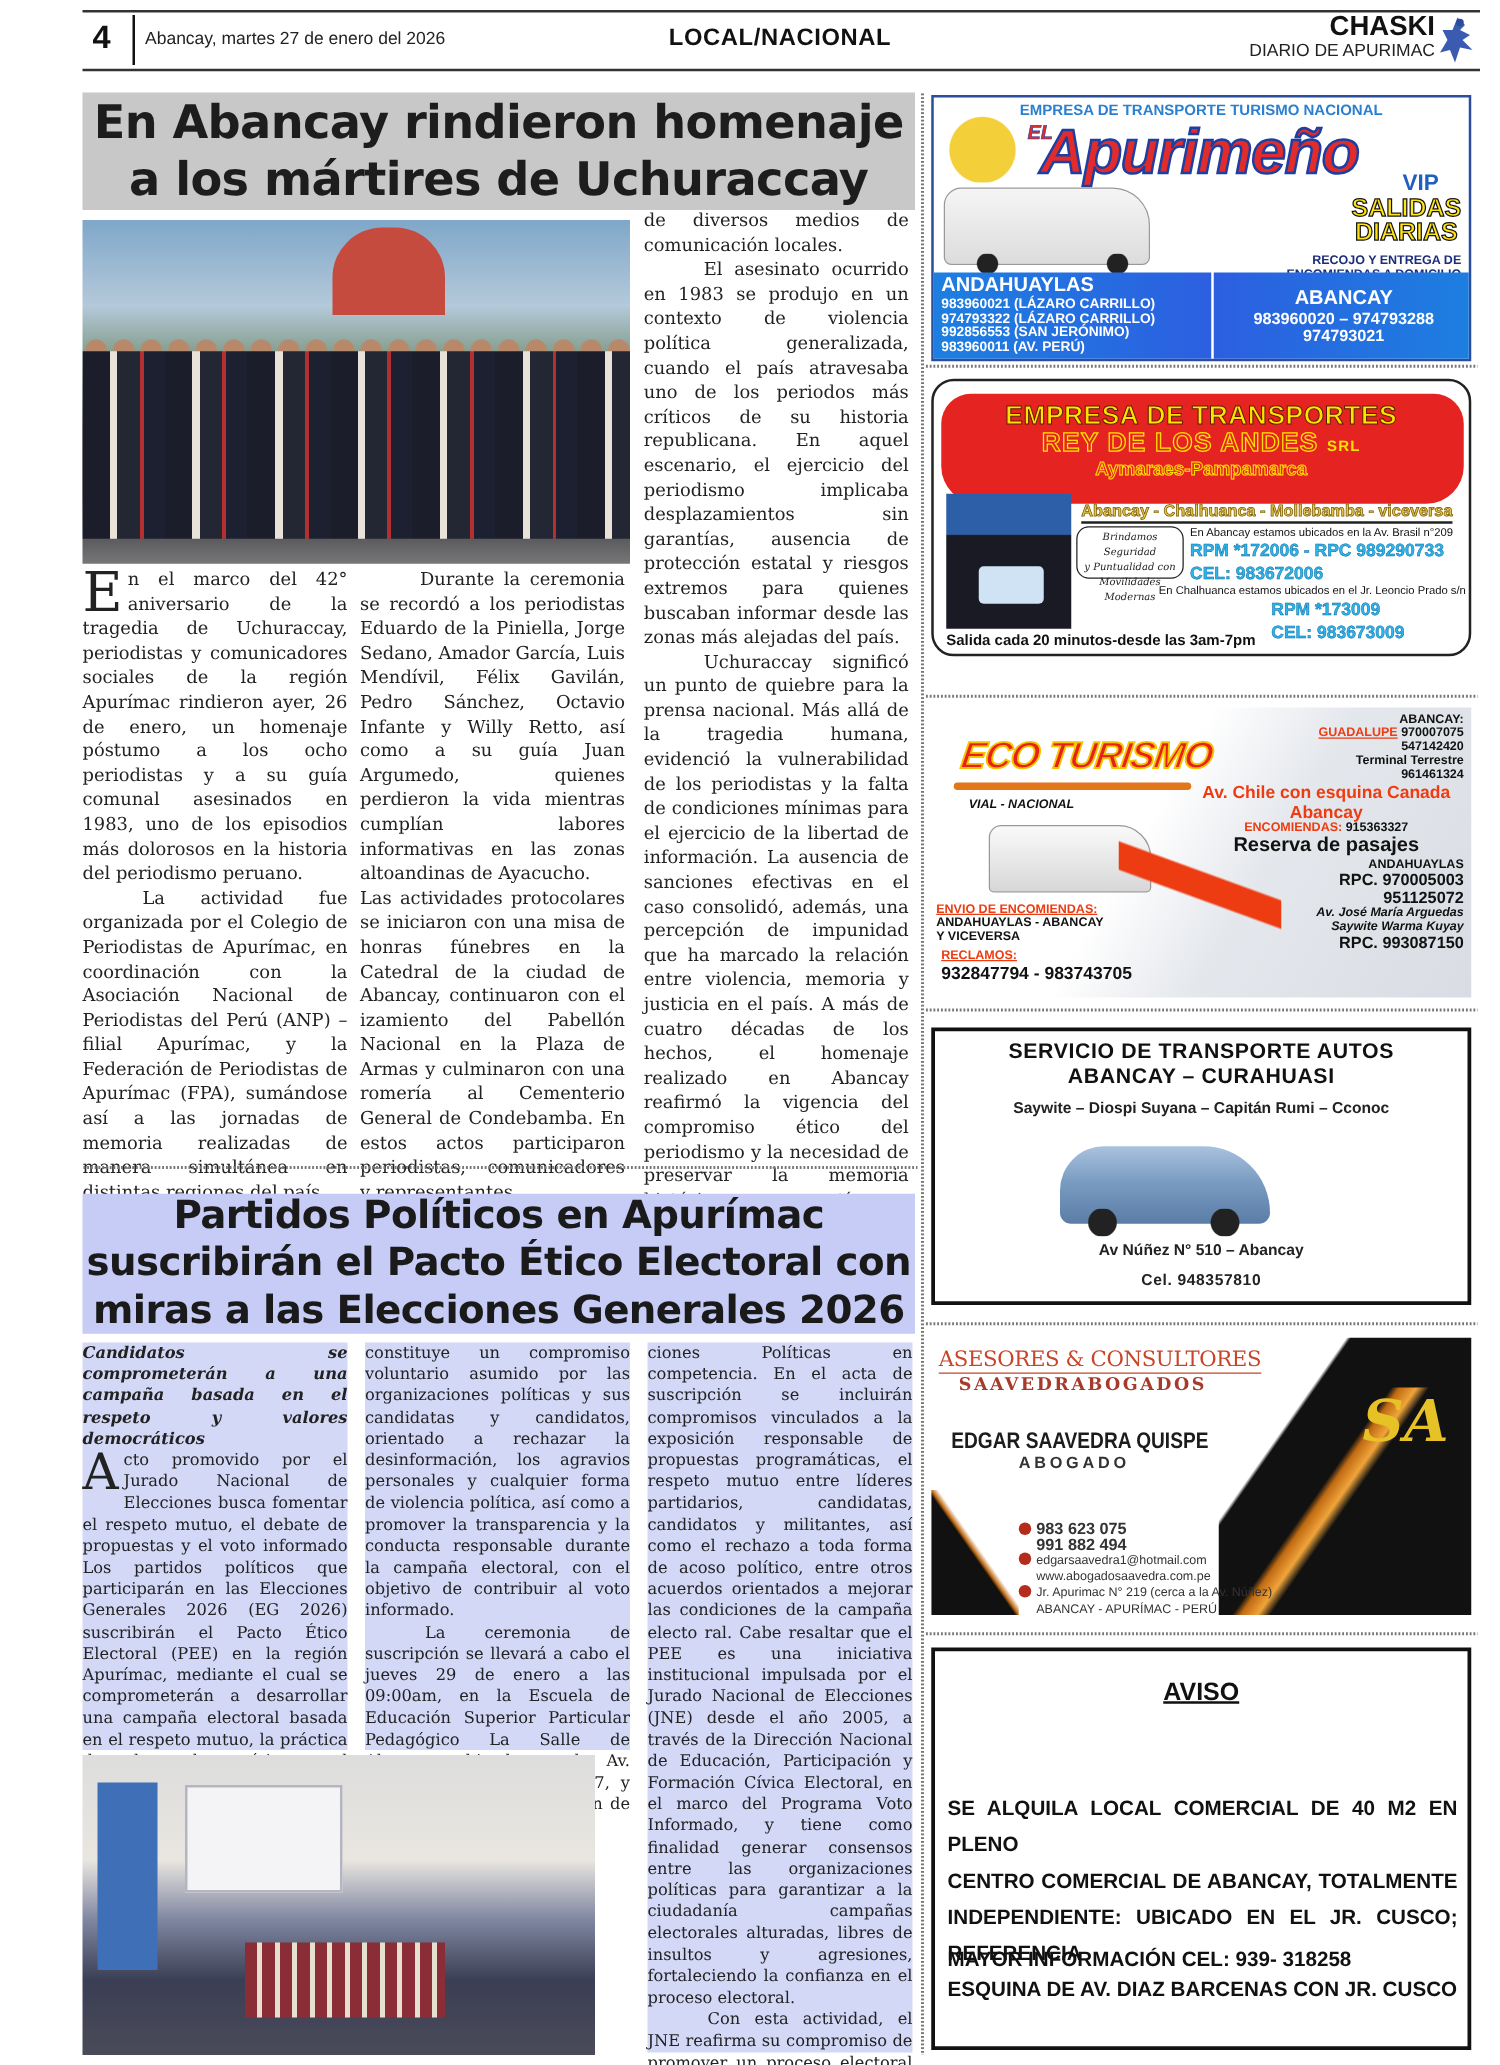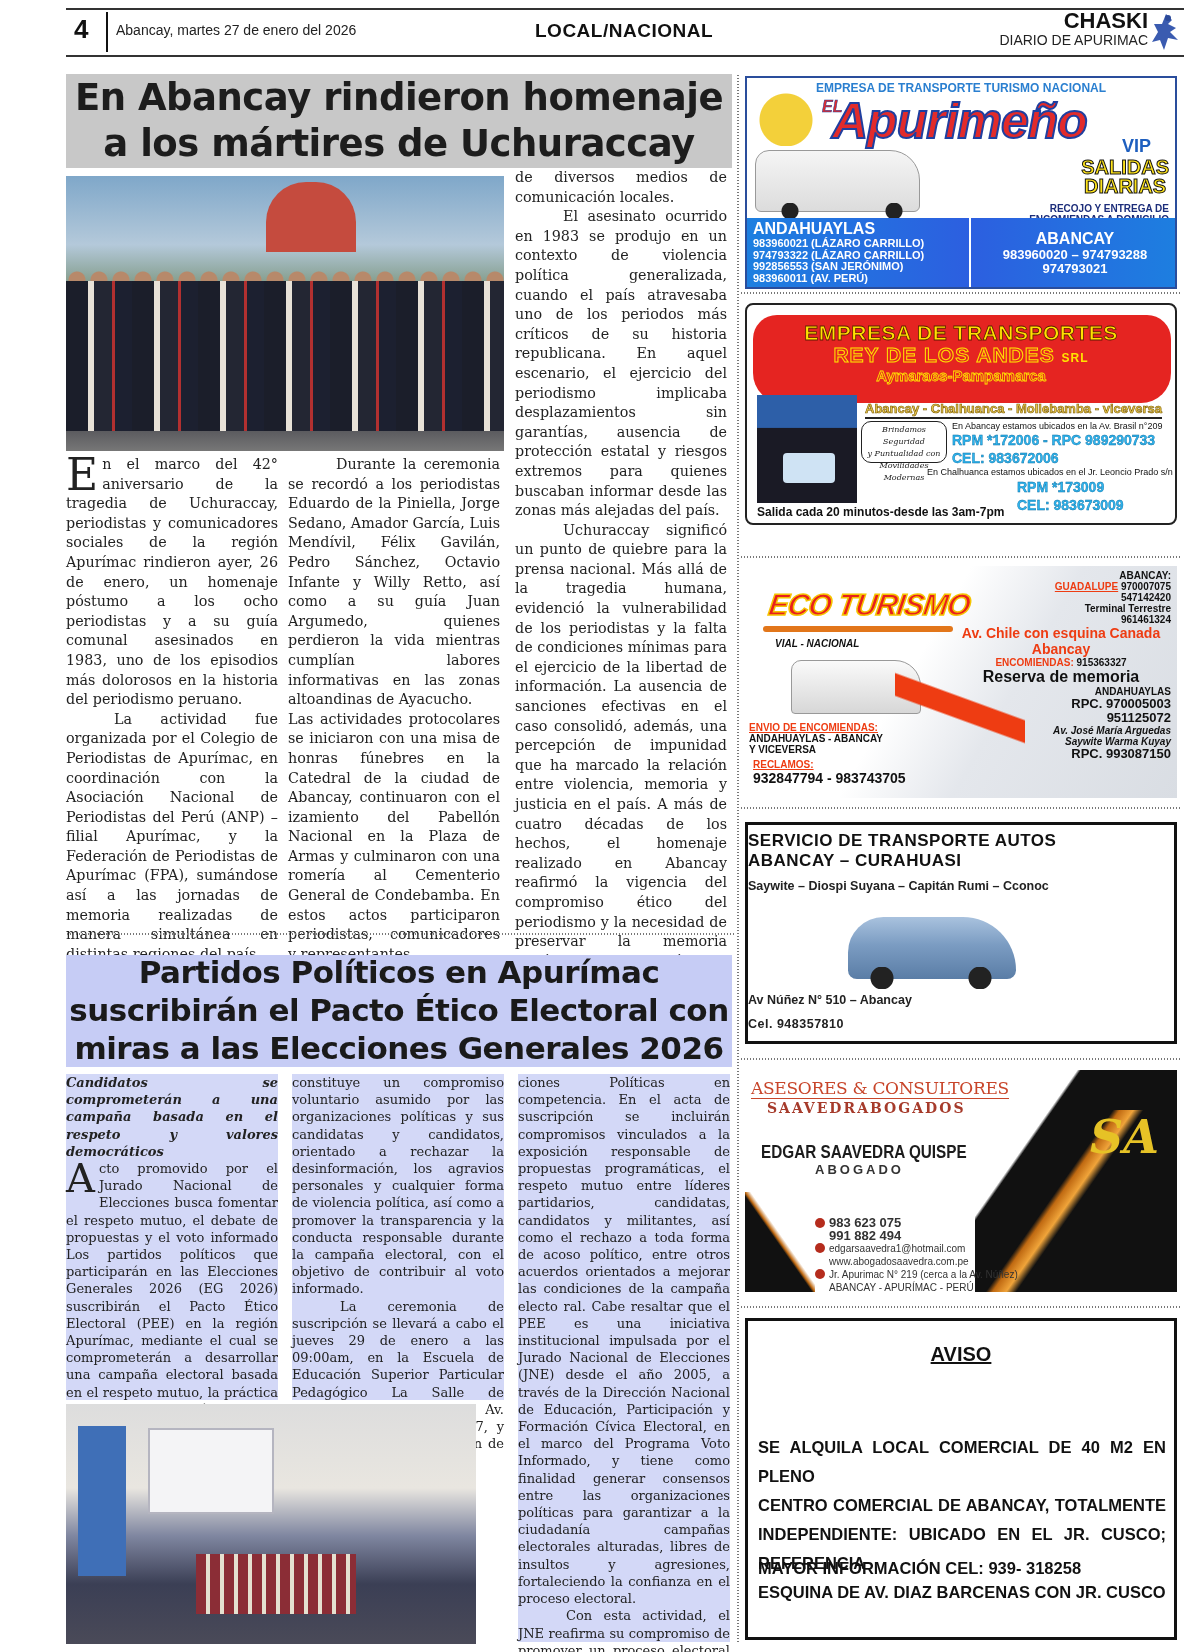--- a/index.html
+++ b/index.html
@@ -50,21 +50,21 @@
 .ad1 .van:after{content:"";position:absolute;left:16px;bottom:-8px;width:150px;height:16px;background:radial-gradient(circle at 18px 8px,#222 0 8px,transparent 9px),radial-gradient(circle at 122px 8px,#222 0 8px,transparent 9px)}
 .ad1 .fig{position:absolute;left:12px;top:8px;width:54px;height:60px;background:radial-gradient(circle at 27px 34px,#f3d03a 0 26px,transparent 27px)}
 .ad1 .sal{position:absolute;right:6px;top:80px;text-align:center;font:bold 20px "Liberation Sans",sans-serif;line-height:19px;color:#ffe41a;-webkit-text-stroke:1px #111}
 .ad1 .rec{position:absolute;right:6px;top:125px;text-align:right;font:bold 10px "Liberation Sans",sans-serif;line-height:11px;color:#1c2d7a}
 .ad1 .bL{position:absolute;left:0;top:140px;width:222px;height:73px;background:linear-gradient(90deg,#1d7fe0,#2c5fe0);color:#fff;padding:2px 6px}
 .ad1 .bR{position:absolute;left:224px;top:140px;width:208px;height:73px;background:linear-gradient(90deg,#2c5fe0,#1d7fe0);color:#fff;text-align:center;padding-top:12px}
 .ad1 .city{font:bold 16px "Liberation Sans",sans-serif;line-height:18px}
 .ad1 .ph{font:bold 11px "Liberation Sans",sans-serif;line-height:11.5px}
 .ad1 .phR{font:bold 13px "Liberation Sans",sans-serif;line-height:14px}
 
-.ad2{top:303px;height:222px;border:2px solid #222;border-radius:8px;background:#fff}
+.ad2{top:303px;height:222px;border:2px solid #222;border-radius:18px;background:#fff}
 .ad2 .redbox{position:absolute;left:6px;top:10px;width:418px;height:88px;background:#e52421;border-radius:24px 24px 30px 30px}
 .ad2 .t1{position:absolute;left:0;right:0;top:16px;text-align:center;font:bold 21px "Liberation Sans",sans-serif;color:#ffe200;-webkit-text-stroke:.8px #5a1a00;letter-spacing:.5px}
 .ad2 .t2{position:absolute;left:0;right:0;top:38px;text-align:center;font:bold 21px "Liberation Sans",sans-serif;color:#e52421;-webkit-text-stroke:1px #ffe200;letter-spacing:1px}
 .ad2 .t2 small{font-size:12px;color:#ffe200;-webkit-text-stroke:0}
 .ad2 .t3{position:absolute;left:0;right:0;top:62px;text-align:center;font:bold 15px "Liberation Sans",sans-serif;color:#e52421;-webkit-text-stroke:.8px #ffe200}
 .ad2 .office{position:absolute;left:10px;top:90px;width:100px;height:108px;background:linear-gradient(180deg,#2d5fa8 0%,#2d5fa8 30%,#1a1a25 31%,#1a1a25 100%)}
 .ad2 .office:after{content:"";position:absolute;left:26px;top:58px;width:52px;height:30px;background:#cfe3f4;border-radius:4px}
 .ad2 .routes{position:absolute;left:118px;top:96px;font:bold 13px "Liberation Sans",sans-serif;color:#e8c64a;-webkit-text-stroke:.6px #7a5a00;border-bottom:2px solid #222;padding-bottom:1px}
 .ad2 .slogan{position:absolute;left:114px;top:116px;width:86px;height:42px;border:1.5px solid #222;border-radius:10px;font:italic 8px "DejaVu Serif",serif;text-align:center;line-height:12px;padding-top:2px}
 .ad2 .loc1{position:absolute;left:205px;top:116px;font:9px "Liberation Sans",sans-serif;color:#111}
@@ -85,21 +85,21 @@
 .ad3 .env .r{color:#ee3c12;text-decoration:underline}
 .ad3 .rec{position:absolute;left:8px;top:204px;font:bold 14px "Liberation Sans",sans-serif;color:#111}
 .ad3 .rec .r{font-size:10px;color:#ee3c12;text-decoration:underline;display:block;line-height:10px;margin-top:-10px}
 .ad3 .right{position:absolute;right:6px;top:4px;width:220px;text-align:right;font-family:"Liberation Sans",sans-serif}
 .red{color:#ee3c12}
 .ad3 .l{font:bold 10px "Liberation Sans",sans-serif;line-height:11px;color:#111}
 .ad3 .big{font:bold 14px "Liberation Sans",sans-serif;line-height:16px;color:#ee3c12;text-align:center}
 .ad3 .res{font:bold 16px "Liberation Sans",sans-serif;color:#111;text-align:center;line-height:18px}
 .ad3 .n{font:bold 13px "Liberation Sans",sans-serif;line-height:14px;color:#111}
 
-.ad4{top:822px;height:222px;border:3px solid #111;background:#fff;}
+.ad4{top:822px;height:222px;border:3px solid #111;background:#fff;text-align:center}
 .ad4 .t{margin-top:6px;font:bold 17px "Liberation Sans",sans-serif;line-height:20px;color:#111;letter-spacing:.5px}
 .ad4 .s{margin-top:8px;font:bold 12.5px "Liberation Sans",sans-serif;color:#222}
 .ad4 .car{position:absolute;left:100px;top:92px;width:168px;height:62px;background:linear-gradient(180deg,#a9c2de 0%,#7b9cc2 45%,#5a7da6 100%);border-radius:40px 60px 10px 10px}
 .ad4 .car:after{content:"";position:absolute;left:12px;bottom:-10px;width:150px;height:22px;background:radial-gradient(circle at 22px 11px,#222 0 11px,transparent 12px),radial-gradient(circle at 120px 11px,#222 0 11px,transparent 12px)}
 .ad4 .a{position:absolute;left:0;right:0;top:168px;font:bold 12.5px "Liberation Sans",sans-serif;color:#222}
 .ad4 .c{position:absolute;left:0;right:0;top:192px;font:bold 12.5px "Liberation Sans",sans-serif;color:#222;letter-spacing:.5px}
 
 .ad5{top:1070px;height:222px;background:#fff}
 .ad5 .dark{position:absolute;left:230px;top:0;width:210px;height:222px;background:linear-gradient(125deg,transparent 0 28%,#111 29% 100%)}
 .ad5 .gold{position:absolute;left:232px;top:40px;width:200px;height:200px;background:linear-gradient(125deg,transparent 0 40%,#c06a12 42%,#f0a43a 46%,transparent 49%)}
@@ -255,21 +255,21 @@
   </div>
   <div class="right">
     <div class="l red">ABANCAY:</div>
     <div class="l"><span class="red" style="text-decoration:underline">GUADALUPE</span> <span>970007075</span></div>
     <div class="l">547142420</div>
     <div class="l">Terminal Terrestre</div>
     <div class="l">961461324</div>
     <div class="big">Av. Chile con esquina Canada</div>
     <div class="big">Abancay</div>
     <div class="l" style="text-align:center"><span class="red">ENCOMIENDAS:</span> <span>915363327</span></div>
-    <div class="res">Reserva de memoria</div>
+    <div class="res">Reserva de pasajes</div>
     <div class="l red" style="text-align:right">ANDAHUAYLAS</div>
     <div class="n">RPC. 970005003</div>
     <div class="n">951125072</div>
     <div class="l red" style="font-style:italic">Av. José María Arguedas</div>
     <div class="l red" style="font-style:italic">Saywite Warma Kuyay</div>
     <div class="n">RPC. 993087150</div>
   </div>
 </div>
 
 <div class="abs dots-h" style="left:740px;top:806px;width:442px"></div>

